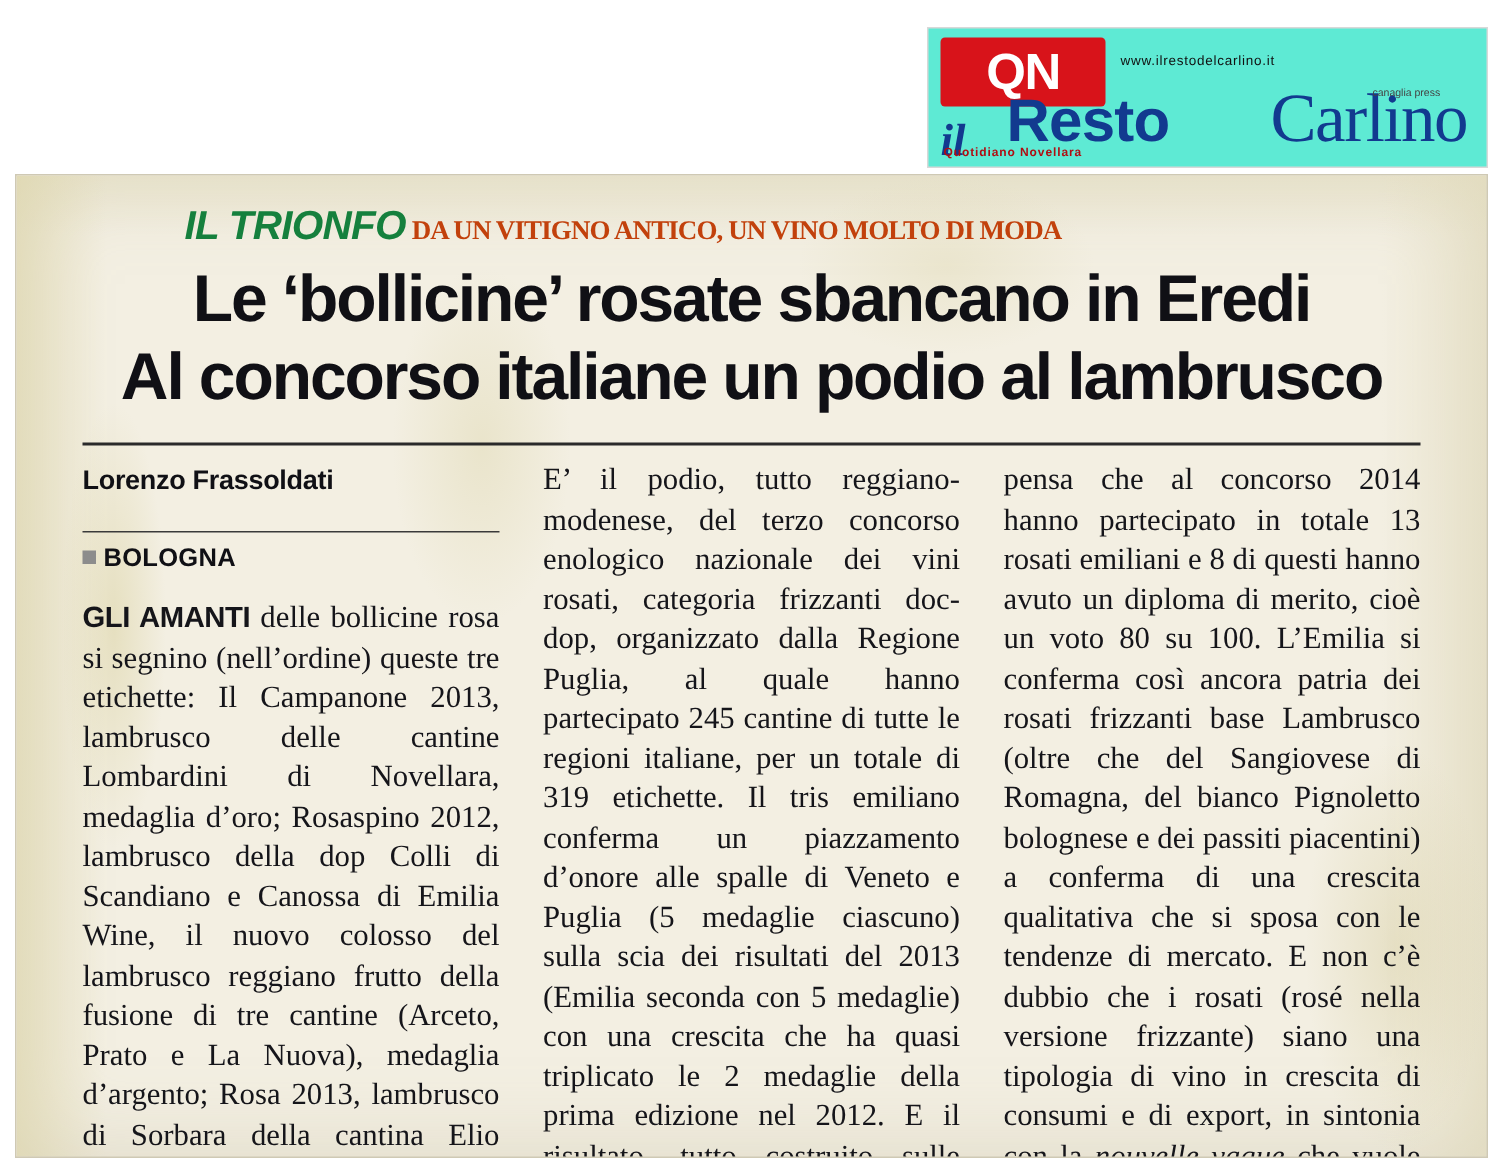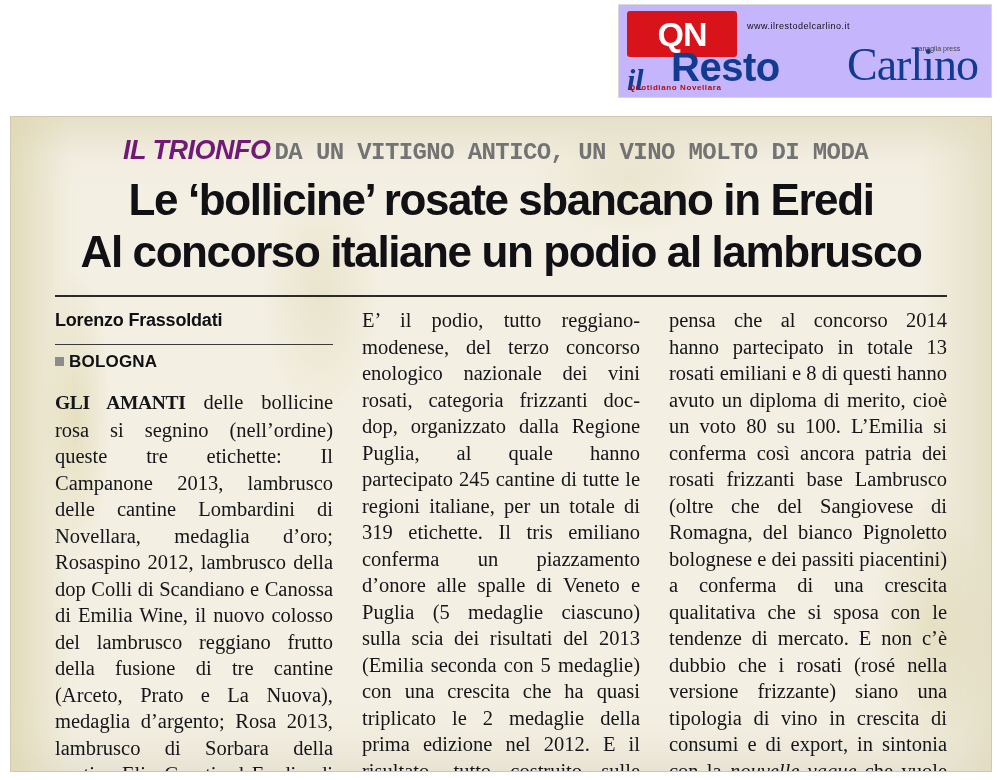--- a/index.html
+++ b/index.html
@@ -28,24 +28,24 @@
     left: 18px;
     top: 68px;
     font-family: "Liberation Sans", sans-serif;
     font-size: 15.5px;
     letter-spacing: 0.4px;
     color: #1a1a1a;
   }
   .logo-box {
     position: absolute;
     left: 618px;
-    top: 4px;
+    top: 18px;
     width: 372px;
     height: 92px;
-    background: #c4b5fd;
+    background: #5eead4;
     border: 1px solid #d8d8d8;
     overflow: hidden;
   }
   .logo-qn {
     position: absolute;
     left: 8px;
     top: 6px;
     width: 110px;
     height: 46px;
     background: #d8131a;
@@ -189,28 +189,28 @@
     left: 112px;
     top: 18px;
     width: 790px;
     white-space: nowrap;
   }
   .kicker-strong {
     font-family: "Liberation Sans", sans-serif;
     font-weight: bold;
     font-style: italic;
     font-size: 27px;
-    color: #701a75;
+    color: #15803d;
     letter-spacing: -0.5px;
   }
   .kicker-rest {
-    font-family: Liberation Mono, monospace;
-    font-weight: bold;
-    font-size: 24px;
-    color: #737373;
+    font-family: Liberation Serif, serif;
+    font-weight: bold;
+    font-size: 18px;
+    color: #c2410c;
     letter-spacing: -0.6px;
   }
   .headline1, .headline2 {
     position: absolute;
     width: 940px;
     text-align: center;
     font-family: "Liberation Sans", sans-serif;
     font-weight: bold;
     color: #101015;
     letter-spacing: -1.4px;
@@ -251,21 +251,21 @@
   .col-1 { left: 0px; }
   .col-2 { left: 307px; }
   .col-3 { left: 614px; }
 
   .byline {
     font-family: "Liberation Sans", sans-serif;
     font-weight: bold;
     font-size: 18px;
     color: #101015;
     letter-spacing: -0.2px;
-    margin-bottom: 10px;
+    margin-bottom: 20px;
   }
   .byline-rule {
     width: 100%;
     height: 1px;
     background: #3a3a3a;
     margin: 3px 0 4px 0;
   }
   .dateline {
     font-family: "Liberation Sans", sans-serif;
     font-weight: bold;
@@ -276,21 +276,21 @@
   }
   .dateline .sq {
     display: inline-block;
     width: 9px;
     height: 9px;
     background: #8c8c8c;
     margin-right: 5px;
     vertical-align: 1px;
   }
   .lead-in {
-    font-family: Liberation Serif, serif;
+    font-family: Liberation Sans, sans-serif;
     font-weight: bold;
     font-size: 19.5px;
     letter-spacing: -0.3px;
   }
   .body-text { display: inline; }
   .ital { font-style: italic; }
 </style>
 </head>
 <body>
 

